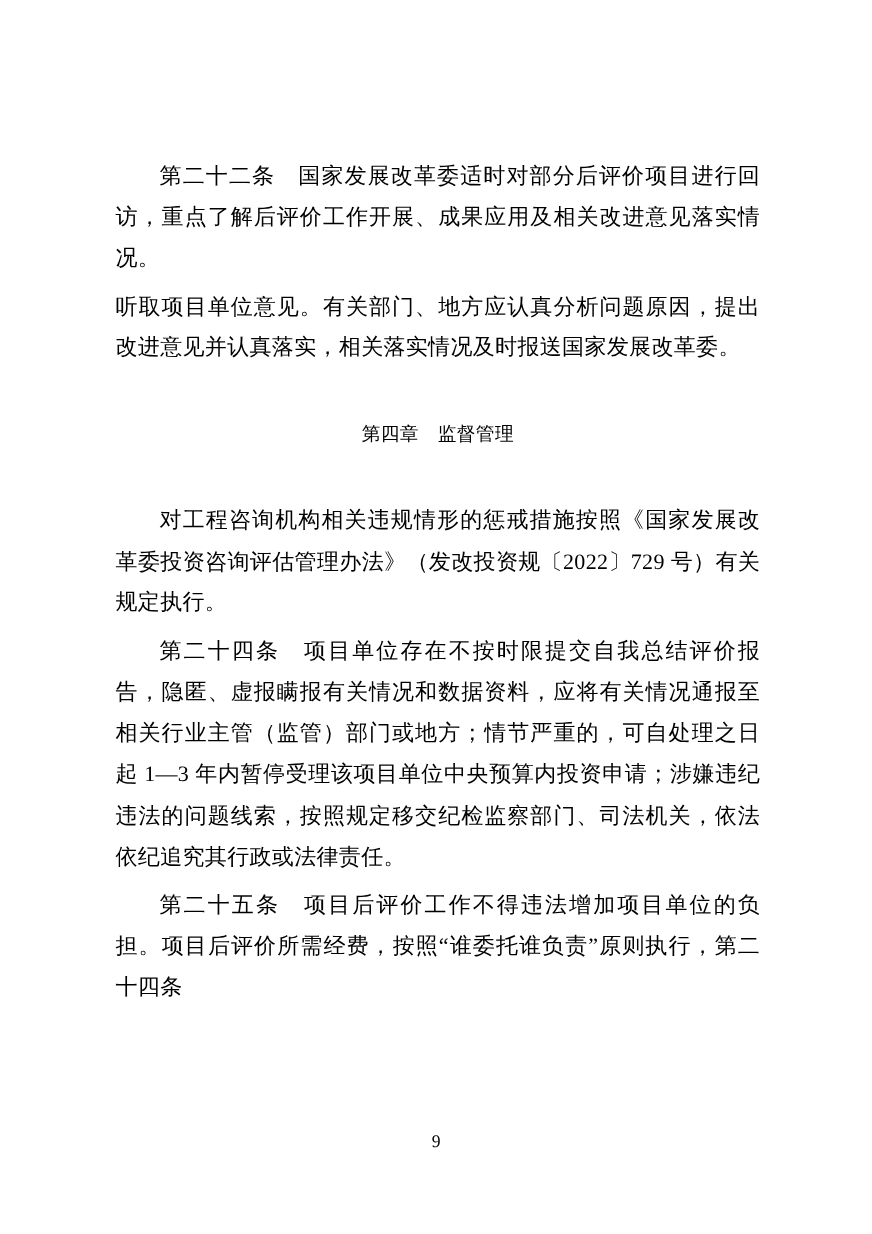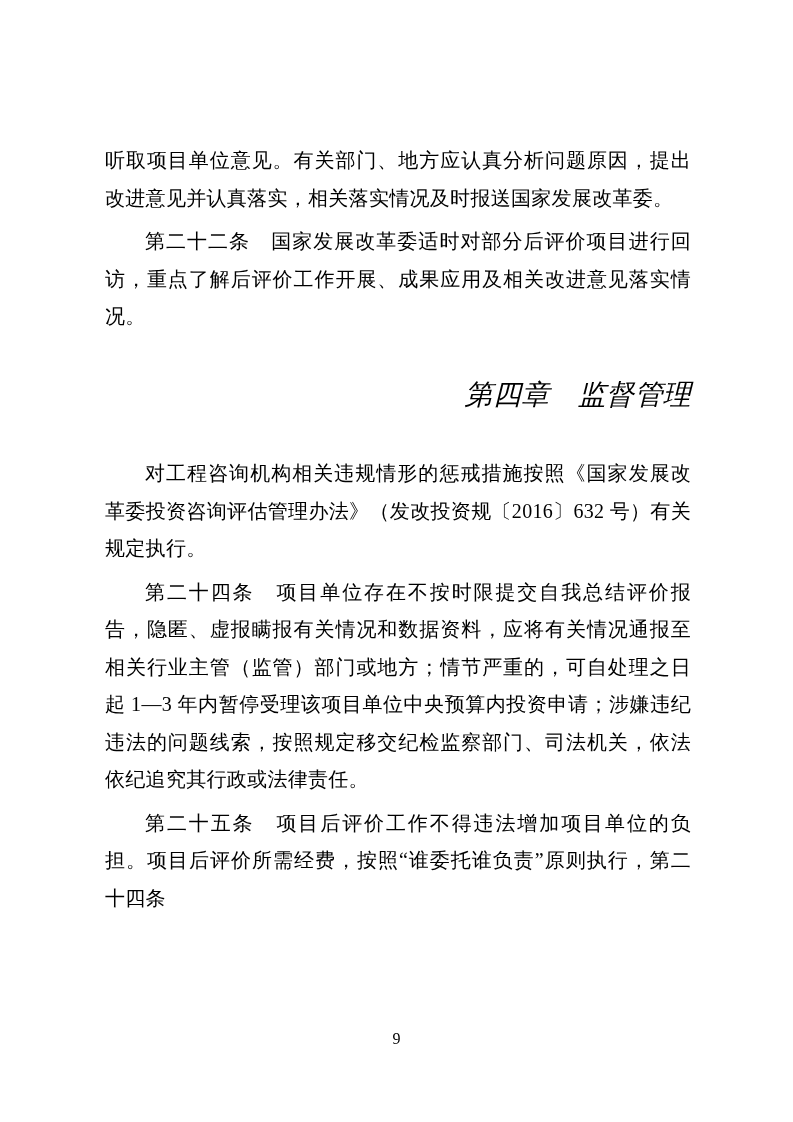--- a/index.html
+++ b/index.html
@@ -27,52 +27,51 @@
     line-height: 37.5px;
     text-align: justify;
     text-justify: inter-ideograph;
     margin: 0 0 6px 0;
     letter-spacing: 0.3px;
   }
   .para.indent {
     text-indent: 2em;
   }
   .chapter-heading {
-    font-size: 28px;
+    font-size: 17px;
     font-weight: normal;
     line-height: 37.5px;
-    text-align: right;
+    text-align: center;
     margin: 40px 0 42px 0;
     letter-spacing: 0.3px;
-    font-style: italic;
   }
   .page-number {
     position: absolute;
     top: 1028px;
     left: 0;
     width: 100%;
     text-align: center;
     font-size: 16px;
     line-height: 22px;
   }
 </style>
 </head>
 <body>
 
 <div class="page">
   <div class="content">
 
+    <p class="para indent">第二十二条　国家发展改革委适时对部分后评价项目进行回访，重点了解后评价工作开展、成果应用及相关改进意见落实情况。</p>
+
     <p class="para">听取项目单位意见。有关部门、地方应认真分析问题原因，提出改进意见并认真落实，相关落实情况及时报送国家发展改革委。</p>
-
-    <p class="para indent">第二十二条　国家发展改革委适时对部分后评价项目进行回访，重点了解后评价工作开展、成果应用及相关改进意见落实情况。</p>
 
     <h2 class="chapter-heading">第四章　监督管理</h2>
 
 
-    <p class="para indent">对工程咨询机构相关违规情形的惩戒措施按照《国家发展改革委投资咨询评估管理办法》（发改投资规〔2016〕632 号）有关规定执行。</p>
+    <p class="para indent">对工程咨询机构相关违规情形的惩戒措施按照《国家发展改革委投资咨询评估管理办法》（发改投资规〔2022〕729 号）有关规定执行。</p>
 
     <p class="para indent">第二十四条　项目单位存在不按时限提交自我总结评价报告，隐匿、虚报瞒报有关情况和数据资料，应将有关情况通报至相关行业主管（监管）部门或地方；情节严重的，可自处理之日起 1—3 年内暂停受理该项目单位中央预算内投资申请；涉嫌违纪违法的问题线索，按照规定移交纪检监察部门、司法机关，依法依纪追究其行政或法律责任。</p>
 
     <p class="para indent">第二十五条　项目后评价工作不得违法增加项目单位的负担。项目后评价所需经费，按照“谁委托谁负责”原则执行，第二十四条</p>
 
   </div>
 
   <div class="page-number">9</div>
 </div>
 

